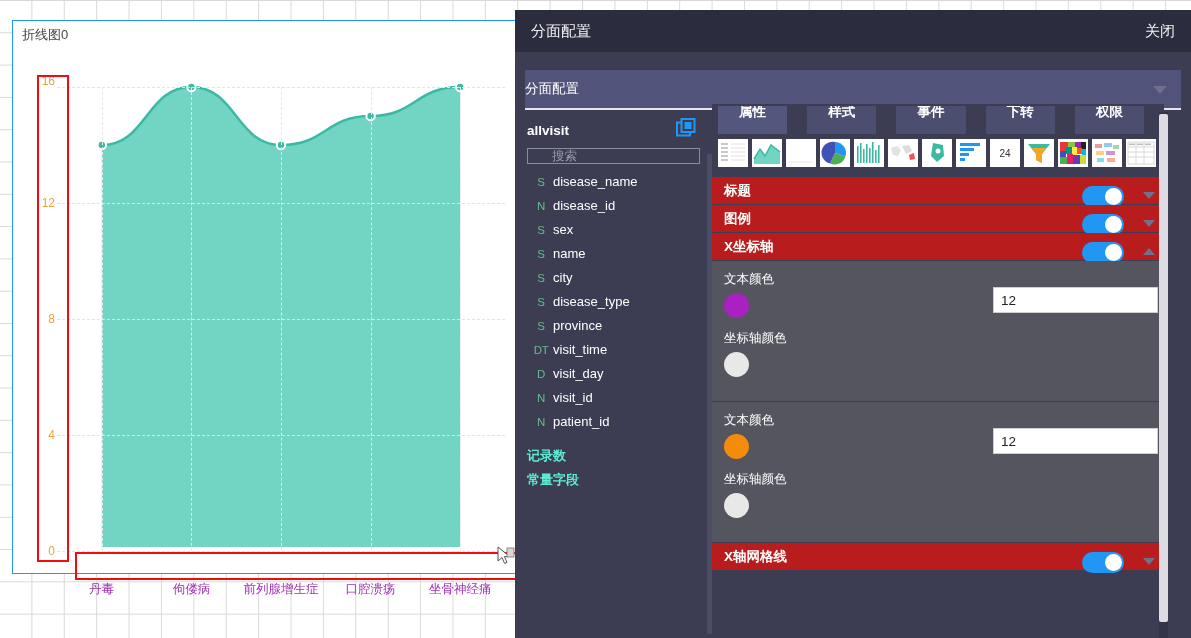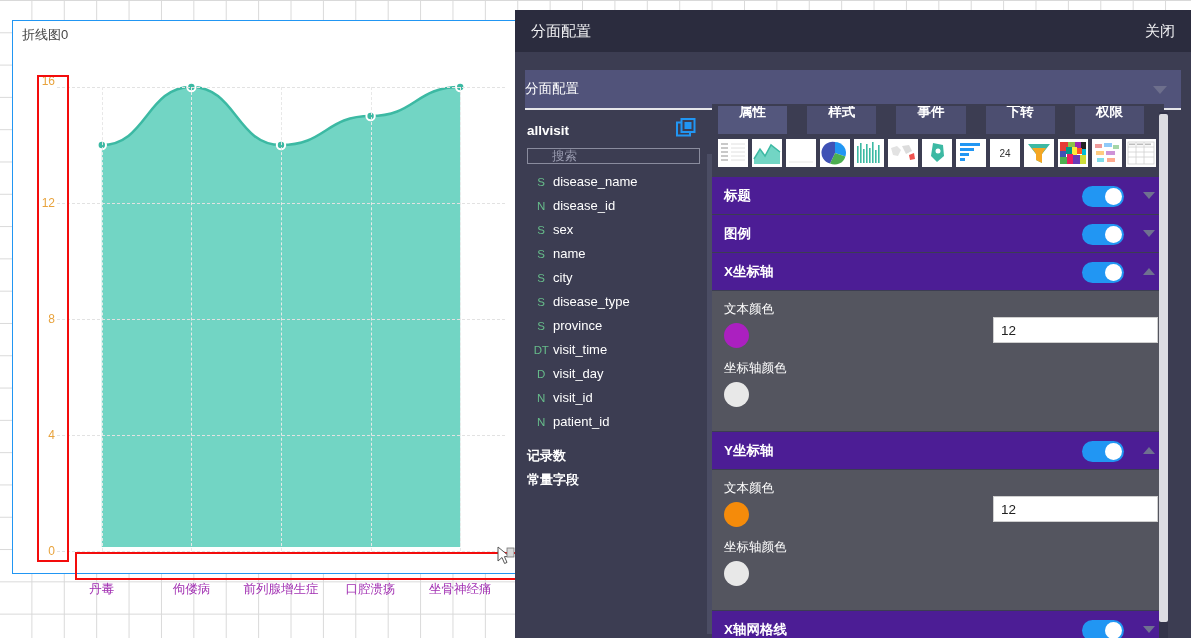--- a/index.html
+++ b/index.html
@@ -136,21 +136,21 @@
   .field-item {
     display: flex; align-items: baseline;
     height: 24px; padding-left: 14px; cursor: pointer;
   }
   .field-type {
     width: 24px; flex: 0 0 24px; text-align: center;
     font-size: 11.5px; color: #66bb8a; letter-spacing: -0.3px;
   }
   .field-name { font-size: 13px; color: #ffffff; }
   .fl-extra { padding-left: 12px; margin-top: 9px; }
-  .fl-extra-row { font-size: 13px; font-weight: bold; color: #ffffff; height: 24px; cursor: pointer; }
+  .fl-extra-row { font-size: 13px; font-weight: bold; color: #5eead4; height: 24px; cursor: pointer; }
 
   
   #settings-col {
     position: absolute; left: 712px; top: 104px;
     width: 452px; height: 534px;
     background: #3c3d52;
   }
 
   
   #tabs {
@@ -175,22 +175,22 @@
   }
   .type-icon {
     width: 30px; height: 28px; background: #ffffff;
     cursor: pointer; position: relative; overflow: hidden;
     flex: 0 0 30px;
   }
 
   
   #setting-rows { margin-top: 4px; }
   .set-row {
-    position: relative; height: 38px;
-    background: #4c1d95; border-bottom: 1px solid #3c3d52;
+    position: relative; height: 28px;
+    background: #b91c1c; border-bottom: 1px solid #3c3d52;
     display: flex; align-items: center; padding-left: 12px;
   }
   .set-row-label { font-size: 13.5px; font-weight: bold; color: #ffffff; }
   .toggle {
     position: absolute; right: 40px; top: 9px;
     width: 42px; height: 21px; border-radius: 11px;
     background: #2196f3; cursor: pointer;
   }
   .toggle .knob {
     position: absolute; right: 2px; top: 2px;
@@ -519,27 +519,20 @@
           <div class="caret down"></div>
         </div>
         <div class="set-row">
           <span class="set-row-label">X坐标轴</span>
           <div class="toggle">
             <div class="knob"></div>
           </div>
           <div class="caret up"></div>
         </div>
         <div class="set-body"><div class="sub-label">文本颜色</div><div class="swatch" style="background: rgb(171, 32, 192);"></div><input class="num-input" type="text" value="12" style=""><div class="sub-label">坐标轴颜色</div><div class="swatch" style="background: rgb(232, 232, 232);"></div></div>
-        <div class="set-row">
-          <span class="set-row-label">Y坐标轴</span>
-          <div class="toggle">
-            <div class="knob"></div>
-          </div>
-          <div class="caret up"></div>
-        </div>
         <div class="set-body"><div class="sub-label">文本颜色</div><div class="swatch" style="background: rgb(245, 139, 10);"></div><input class="num-input" type="text" value="12" style=""><div class="sub-label">坐标轴颜色</div><div class="swatch" style="background: rgb(232, 232, 232);"></div></div>
         <div class="set-row">
           <span class="set-row-label">X轴网格线</span>
           <div class="toggle">
             <div class="knob"></div>
           </div>
           <div class="caret down"></div>
         </div>
       </div>
   </div>

